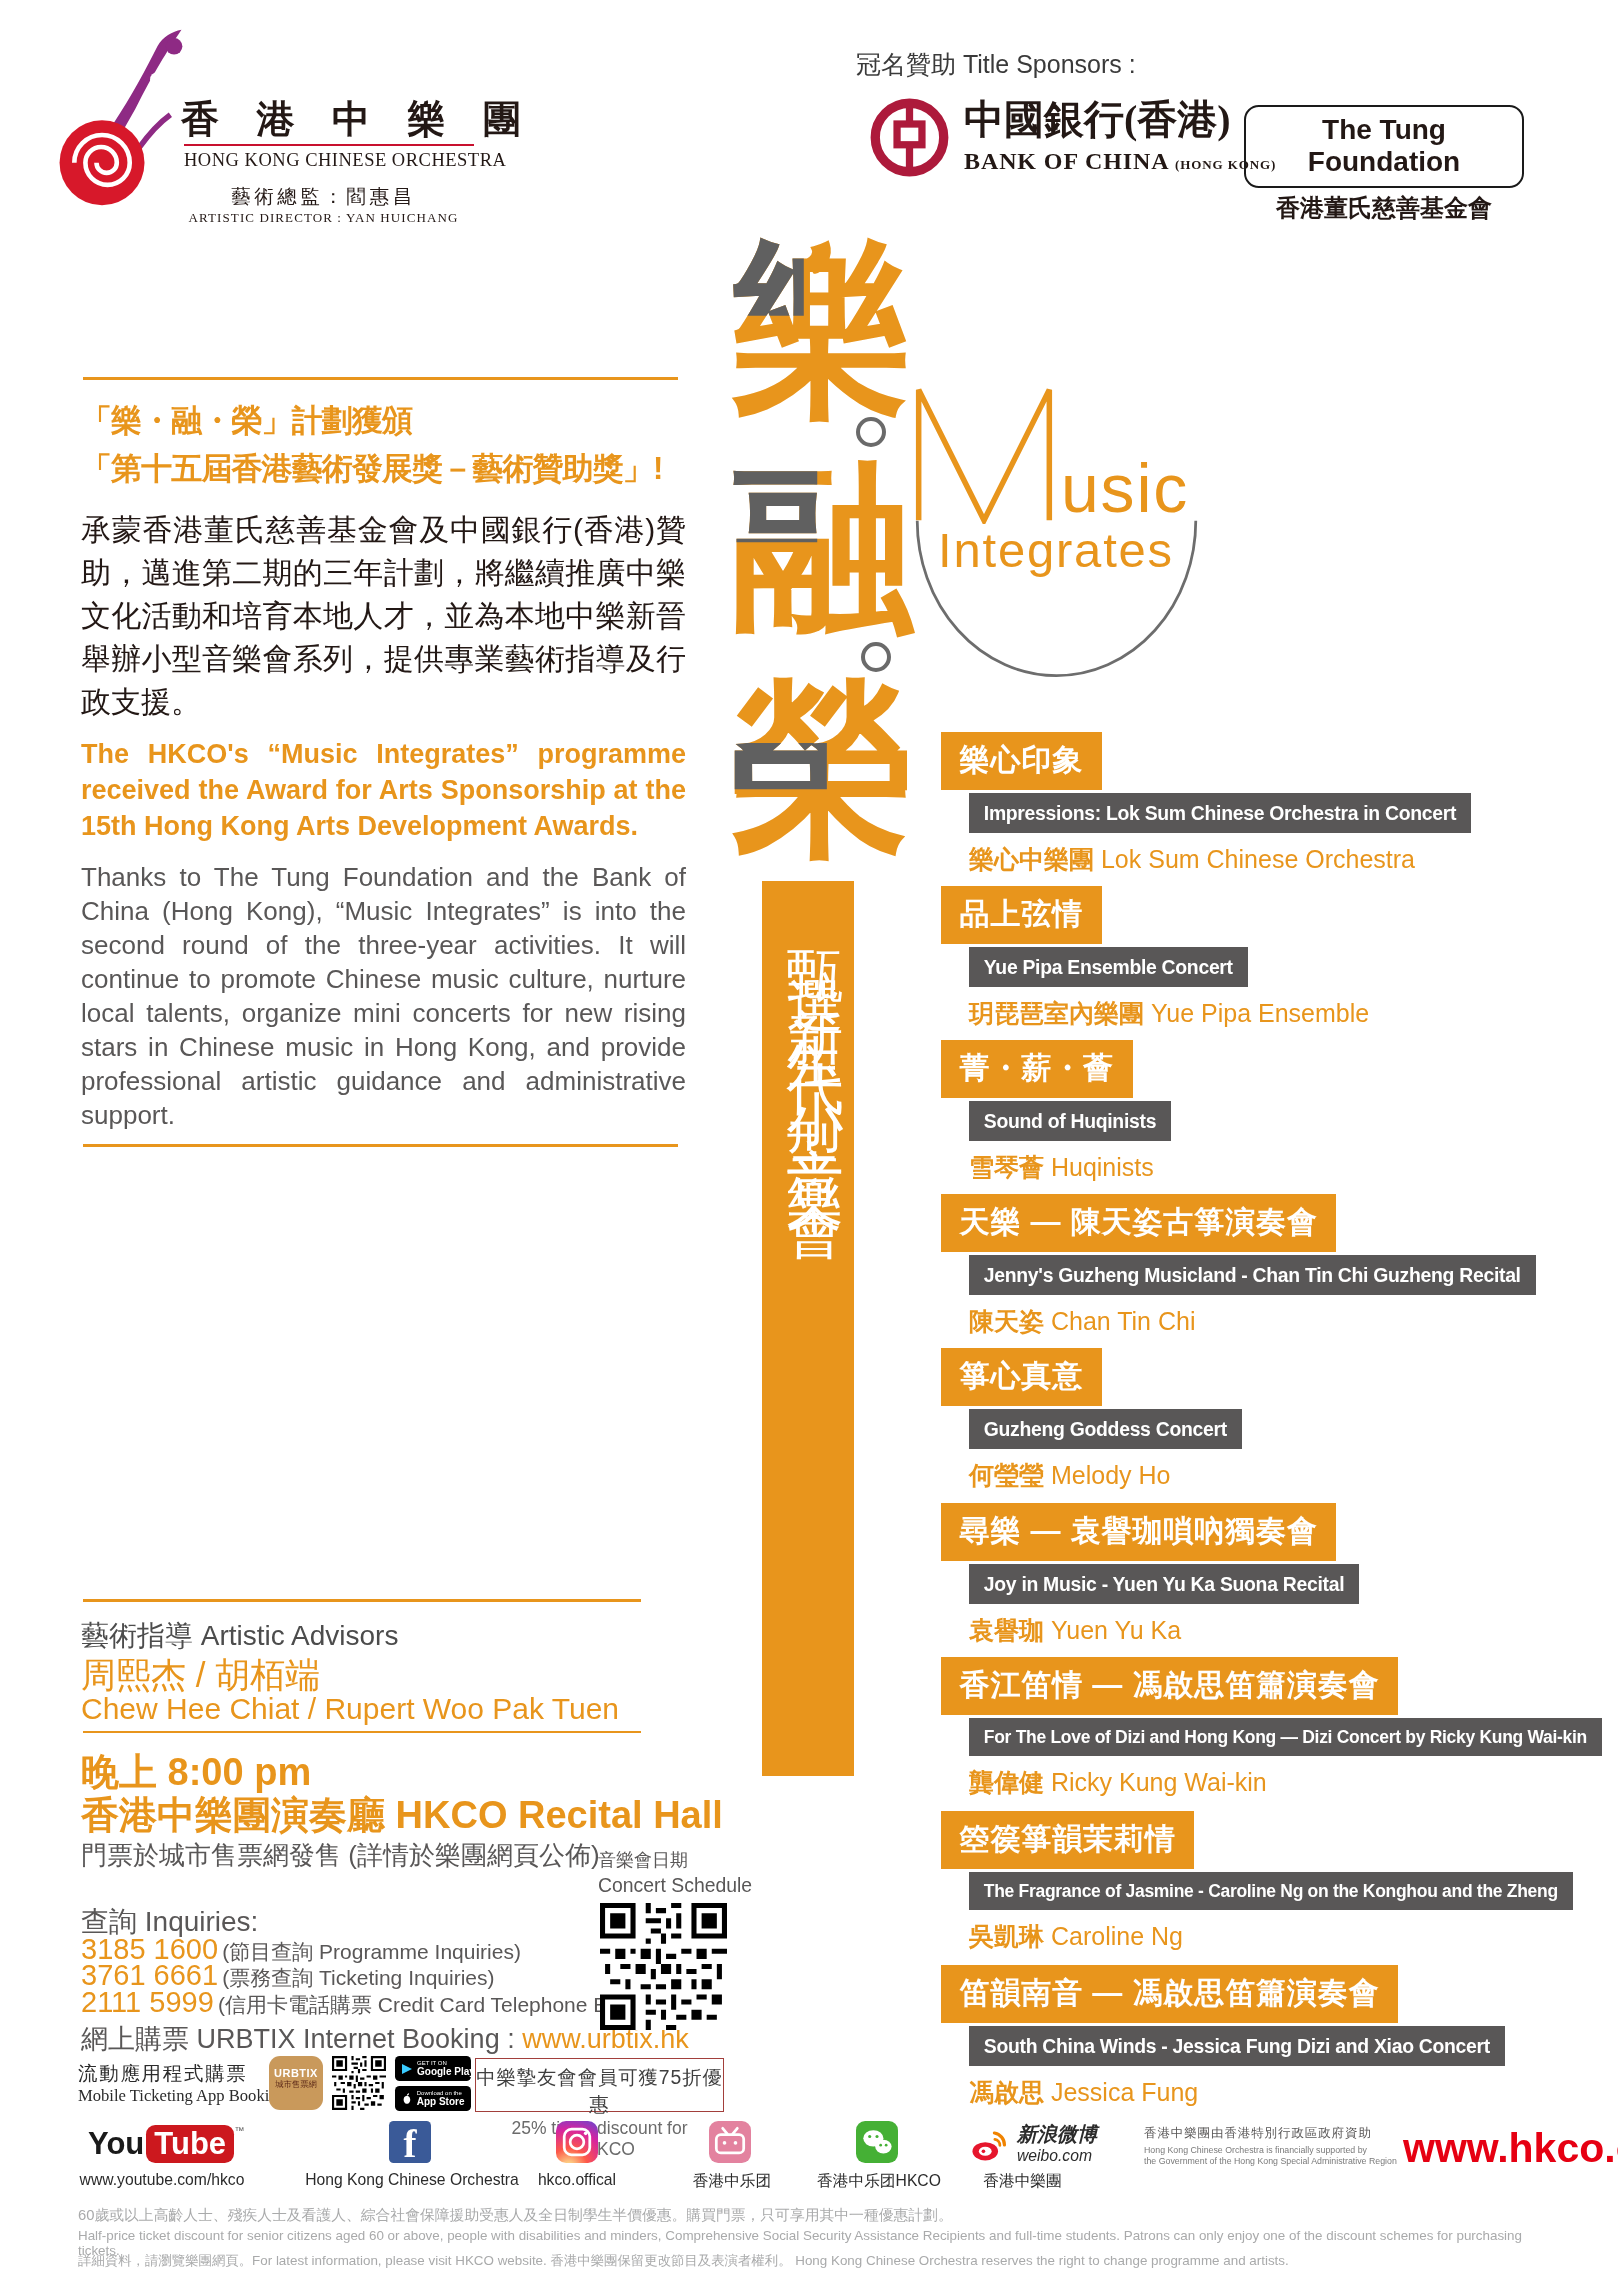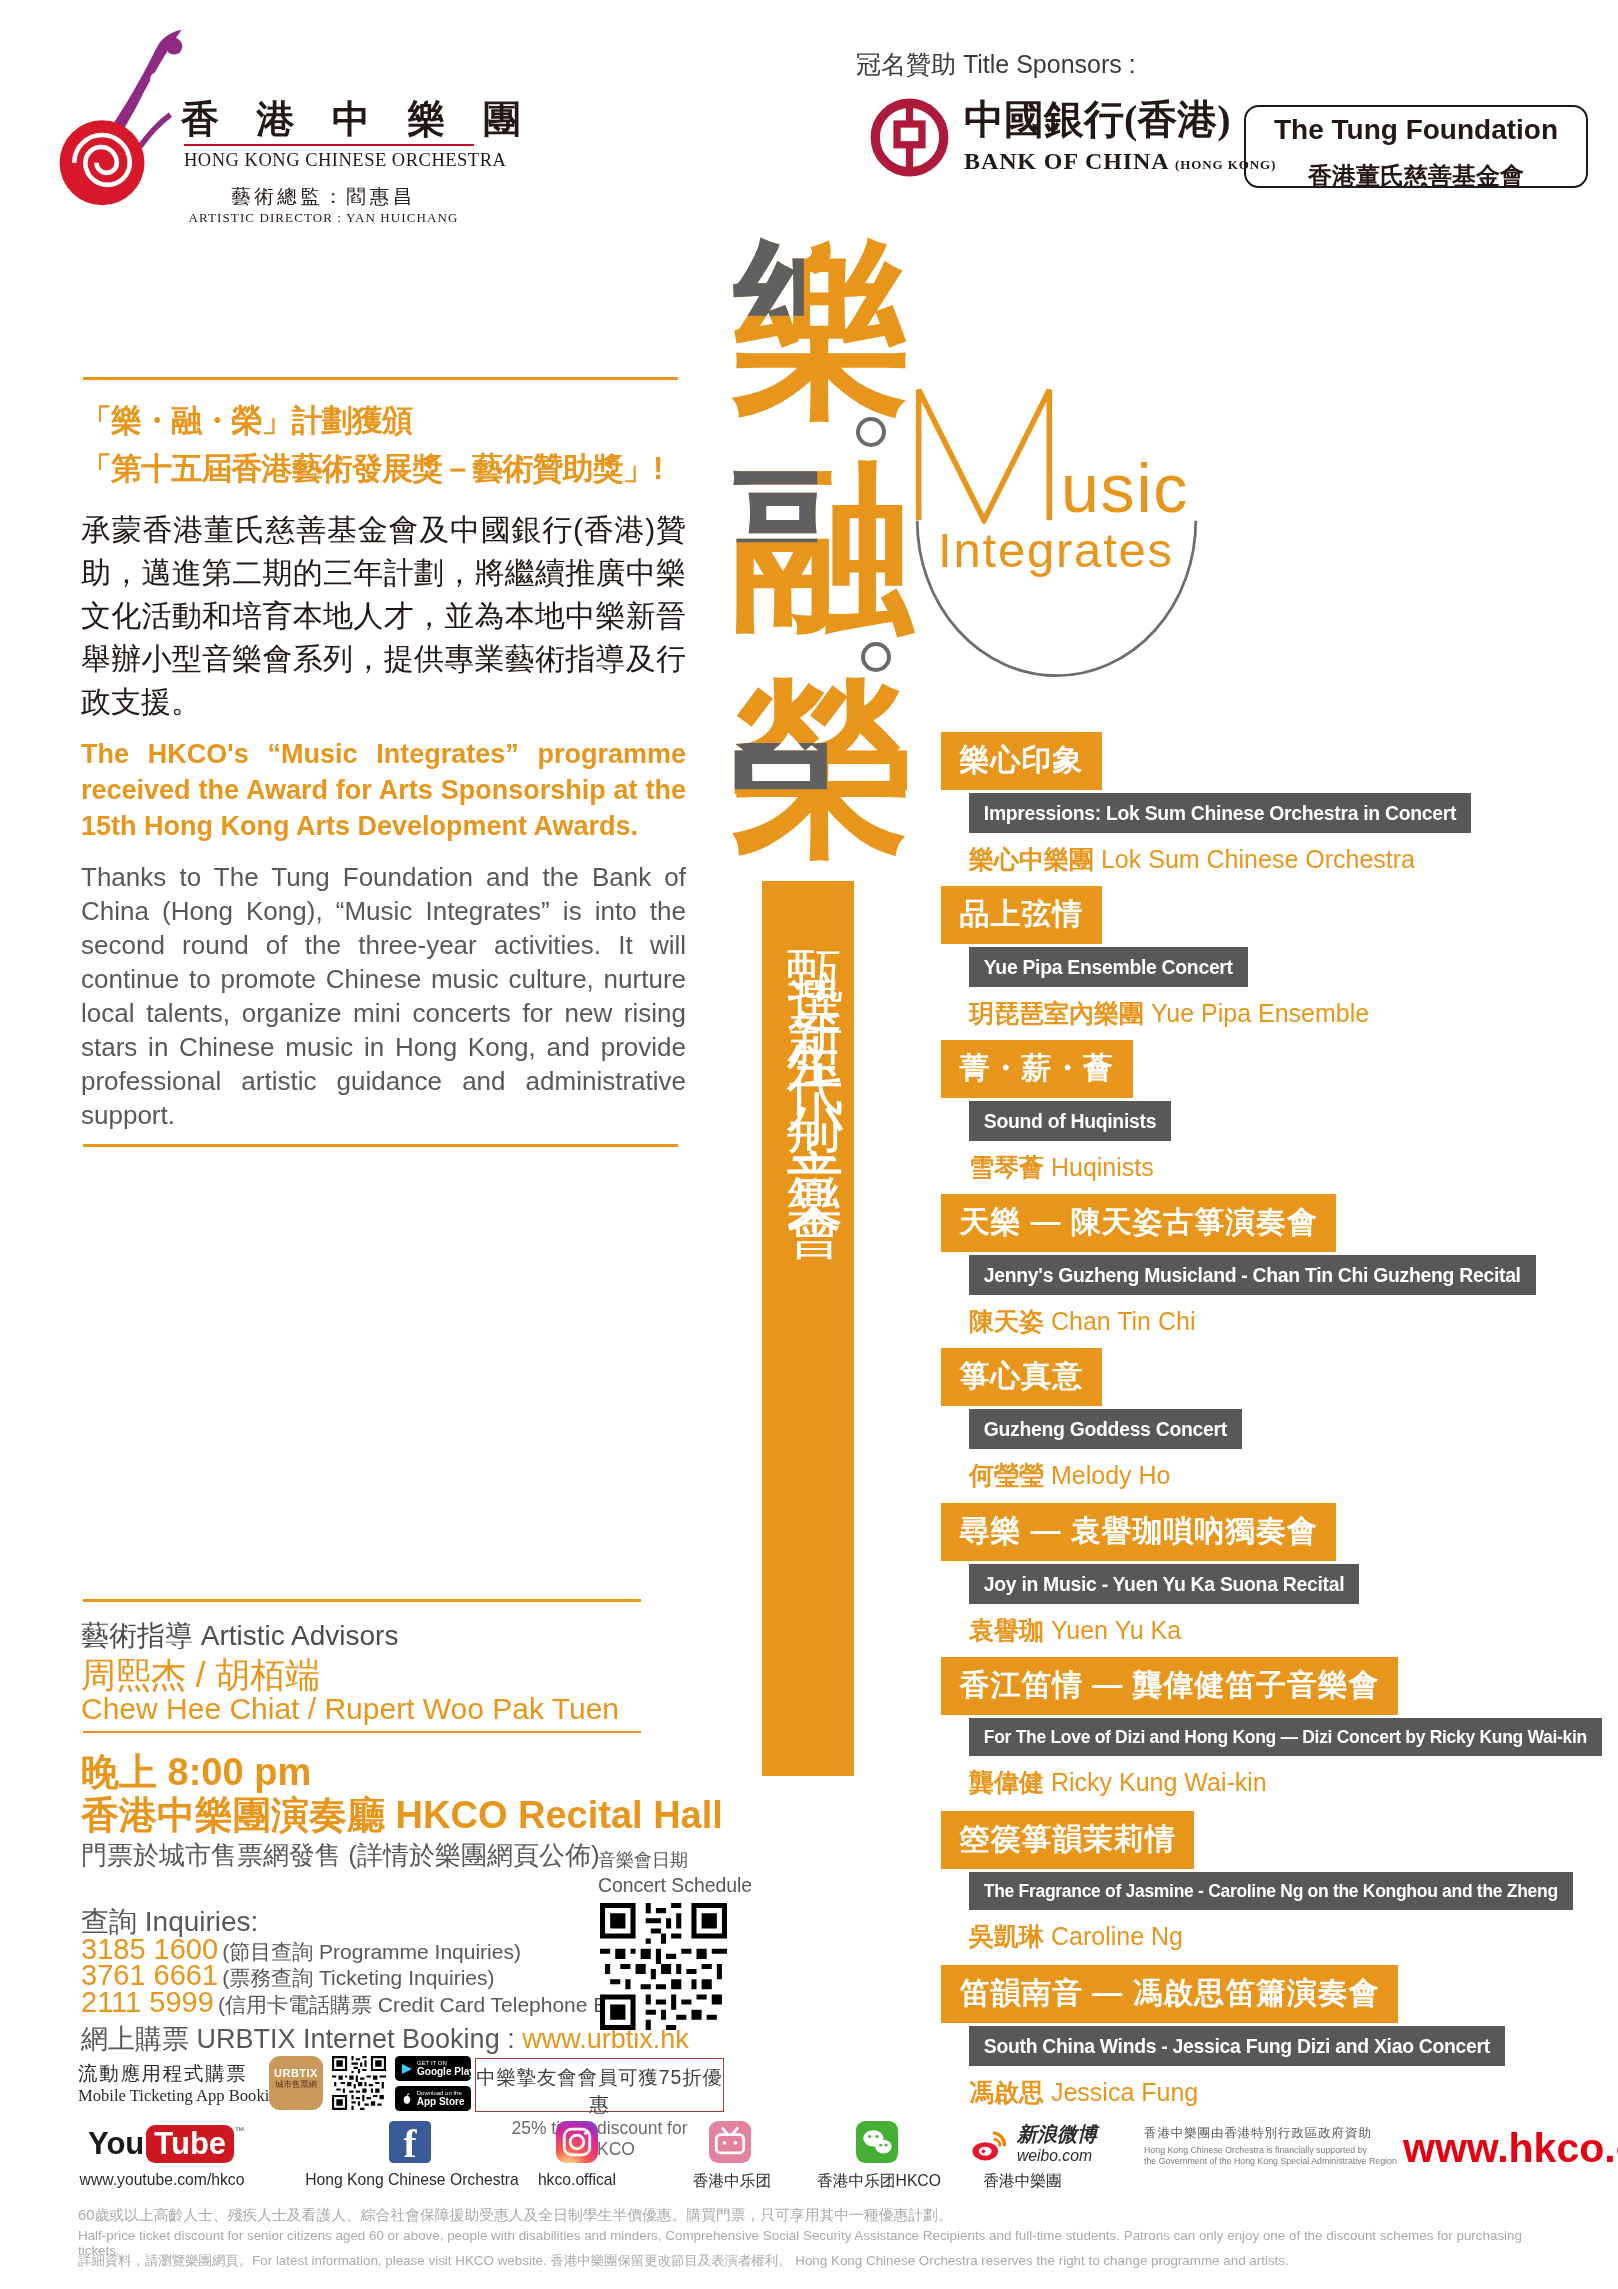--- a/index.html
+++ b/index.html
@@ -12,21 +12,21 @@
   
   .hk-name{font-size:38px;letter-spacing:14px;font-weight:700;}
   .hk-en{font-size:18.5px;letter-spacing:0.5px;}
   .hk-dir{font-size:19.4px;letter-spacing:3.7px;text-align:center;}
   .hk-dir2{font-size:13px;letter-spacing:1.1px;text-align:center;}
   
   .sp-label{font-size:25px;color:#3a3a3a;}
   .boc-cn{font-size:40px;font-weight:700;}
   .boc-en{font-size:24px;letter-spacing:0.9px;font-weight:600;}
   .boc-en small{font-size:13px;font-weight:600;}
-  .tung{width:344px;height:83px;border:2.8px solid #1a1a1a;border-radius:14.8px;text-align:center;box-sizing:border-box;padding-top:6.5px;}
+  .tung{width:280px;height:83px;border:2.8px solid #1a1a1a;border-radius:14.8px;text-align:center;box-sizing:border-box;padding-top:6.5px;}
   .tung .t1{font-size:28px;font-weight:700;}
   .tung .t2{font-size:24px;font-weight:700;margin-top:14px;}
   
   .headcn{font-size:31px;font-weight:700;color:#E8951C;letter-spacing:-0.9px;line-height:48px;}
   .paracn{width:605px;font-size:30px;line-height:43px;text-align:justify;color:#231815;}
   .headen{width:605px;font-size:27px;font-weight:700;color:#E8951C;line-height:36px;text-align:justify;}
   .paraen{width:605px;font-size:26px;line-height:34px;text-align:justify;color:#595757;}
   
   .bigchar{position:absolute;left:727px;width:192px;height:192px;font-size:183px;line-height:190px;font-weight:700;text-align:center;}
   .bigchar span{position:absolute;left:0;top:0;width:100%;height:100%;}
@@ -201,21 +201,21 @@
     <div class="c-title">箏心真意</div>
     <div class="c-en">Guzheng Goddess Concert</div>
     <div class="c-perf"><span>何瑩瑩</span> <span class="pe">Melody Ho</span></div>
   </div>
   <div class="abs concert" style="top:1503px">
     <div class="c-title">尋樂 — 袁譽珈嗩吶獨奏會</div>
     <div class="c-en">Joy in Music - Yuen Yu Ka Suona Recital</div>
     <div class="c-perf"><span>袁譽珈</span> <span class="pe">Yuen Yu Ka</span></div>
   </div>
   <div class="abs concert" style="top:1657px">
-    <div class="c-title">香江笛情 — 龔偉健笛子音樂會</div>
+    <div class="c-title">香江笛情 — 馮啟思笛簫演奏會</div>
     <div class="c-en long">For The Love of Dizi and Hong Kong — Dizi Concert by Ricky Kung Wai-kin</div>
     <div class="c-perf"><span>龔偉健</span> <span class="pe">Ricky Kung Wai-kin</span></div>
   </div>
   <div class="abs concert" style="top:1811px">
     <div class="c-title">箜篌箏韻茉莉情</div>
     <div class="c-en long">The Fragrance of Jasmine - Caroline Ng on the Konghou and the Zheng</div>
     <div class="c-perf"><span>吳凱琳</span> <span class="pe">Caroline Ng</span></div>
   </div>
   <div class="abs concert" style="top:1965px">
     <div class="c-title">笛韻南音 — 馮啟思笛簫演奏會</div>

